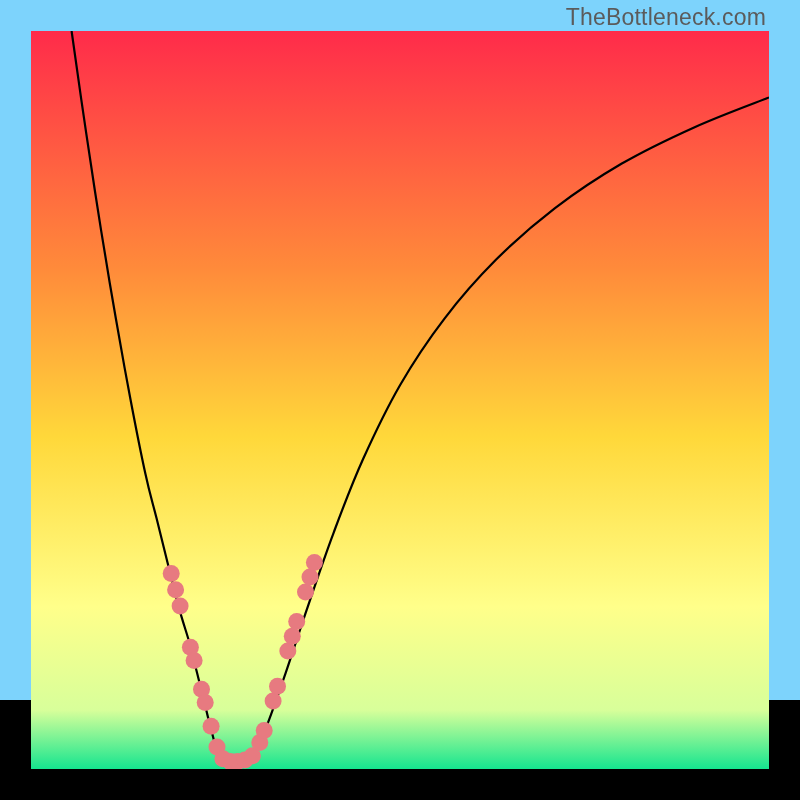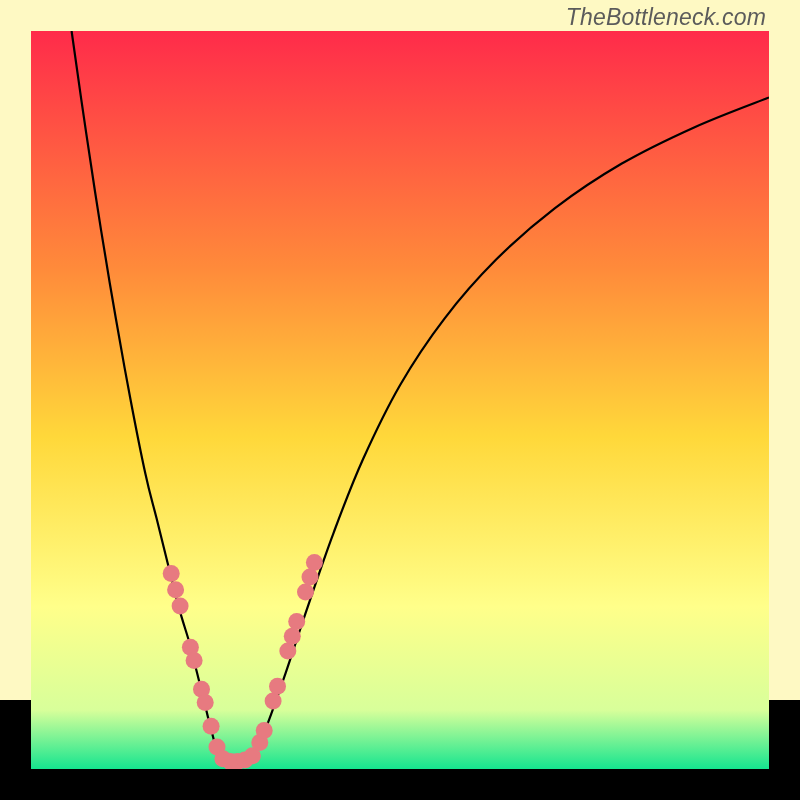--- a/index.html
+++ b/index.html
@@ -9,22 +9,21 @@
     height: 800px;
     overflow: hidden;
     background: #000;
     font-family: Arial, Helvetica, sans-serif;
   }
   .frame {
     position: absolute;
     top: 0; left: 0;
     width: 800px;
     height: 700px;
-    background: #fef9c3;
-    font-style: italic;
+    background: #7dd3fc;
   }
   .plot-area {
     position: absolute;
     top: 31px;
     left: 31px;
     width: 738px;
     height: 738px;
     overflow: hidden;
   }
   .gradient {

